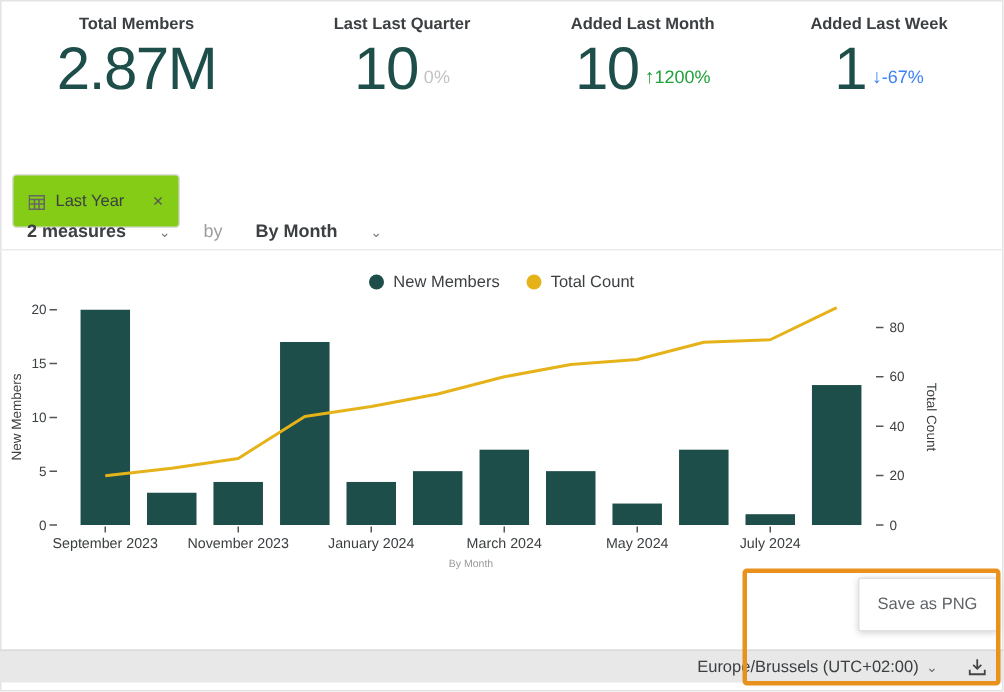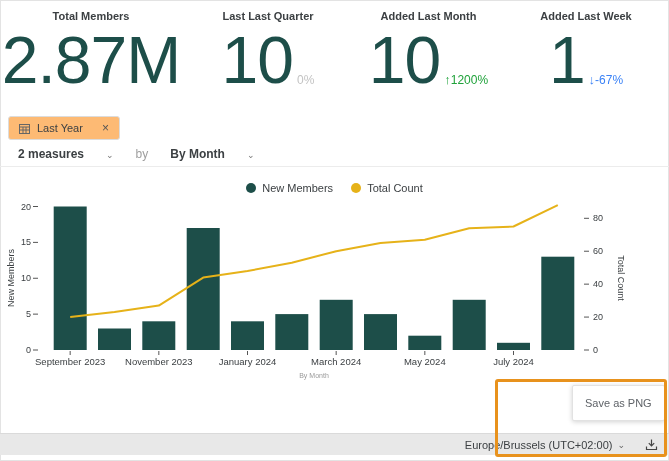--- a/index.html
+++ b/index.html
@@ -8,29 +8,29 @@
     position:relative; background:#ffffff; overflow:hidden;
     font-family:"Liberation Sans", sans-serif; color:#3c4043;
     box-shadow: inset 0 0 0 1px #e3e3e3;
   }
   
   .kpis { position:absolute; top:0; left:0; width:669px; height:104px;
           display:grid; grid-template-columns:182px 172px 149px 166px;text-align:center; }
   .kpi { display:flex; flex-direction:column; align-items:center; padding-top:10px; }
   .kpi-title { font-size:11px; font-weight:bold; color:#3c4043; }
   .kpi-valrow { display:flex; align-items:flex-end; margin-top:2px; }
-  .kpi-value { font-size:66px; font-weight:400; color:#1d4e49; letter-spacing:-1px; line-height:1.1; }
+  .kpi-value { font-size:40px; font-weight:400; color:#1d4e49; letter-spacing:-1px; line-height:1.1; }
   .kpi-badge { font-size:12px; margin-left:4px; padding-bottom:10px; white-space:nowrap; }
   .kpi-badge .arrow { font-size:13px; }
   .badge-neutral { color:#c3c3c3; }
   .badge-up { color:#1fa23a; }
   .badge-down { color:#3b82f6; }
   
-  .chip { position:absolute; top:116px; left:8px; height:24px; display:inline-flex;
-          align-items:center; gap:7px; padding:0 10px; background:#fdba74;
+  .chip { position:absolute; top:116px; left:8px; height:36px; display:inline-flex;
+          align-items:center; gap:7px; padding:0 10px; background:#84cc16;
           border:1px solid #dcdcdc; border-radius:3px; font-size:11px; color:#3c4043; cursor:pointer; }
   .chip .cal { display:inline-flex; color:#666; }
   .chip .close { margin-left:12px; color:#555; font-size:12px; line-height:1; cursor:pointer; }
   
   .measures { position:absolute; top:147px; left:18px; display:flex; align-items:flex-end;
               gap:22px; font-size:12px; }
   .measures .dd { font-weight:bold; color:#3c4043; cursor:pointer; }
   .measures .chev { color:#777; font-size:9px; transform:translateY(-1px); }
   .measures .by { color:#9e9e9e; }
   .divider { position:absolute; top:166px; left:0; width:669px; border-top:1px solid #ececec; }

